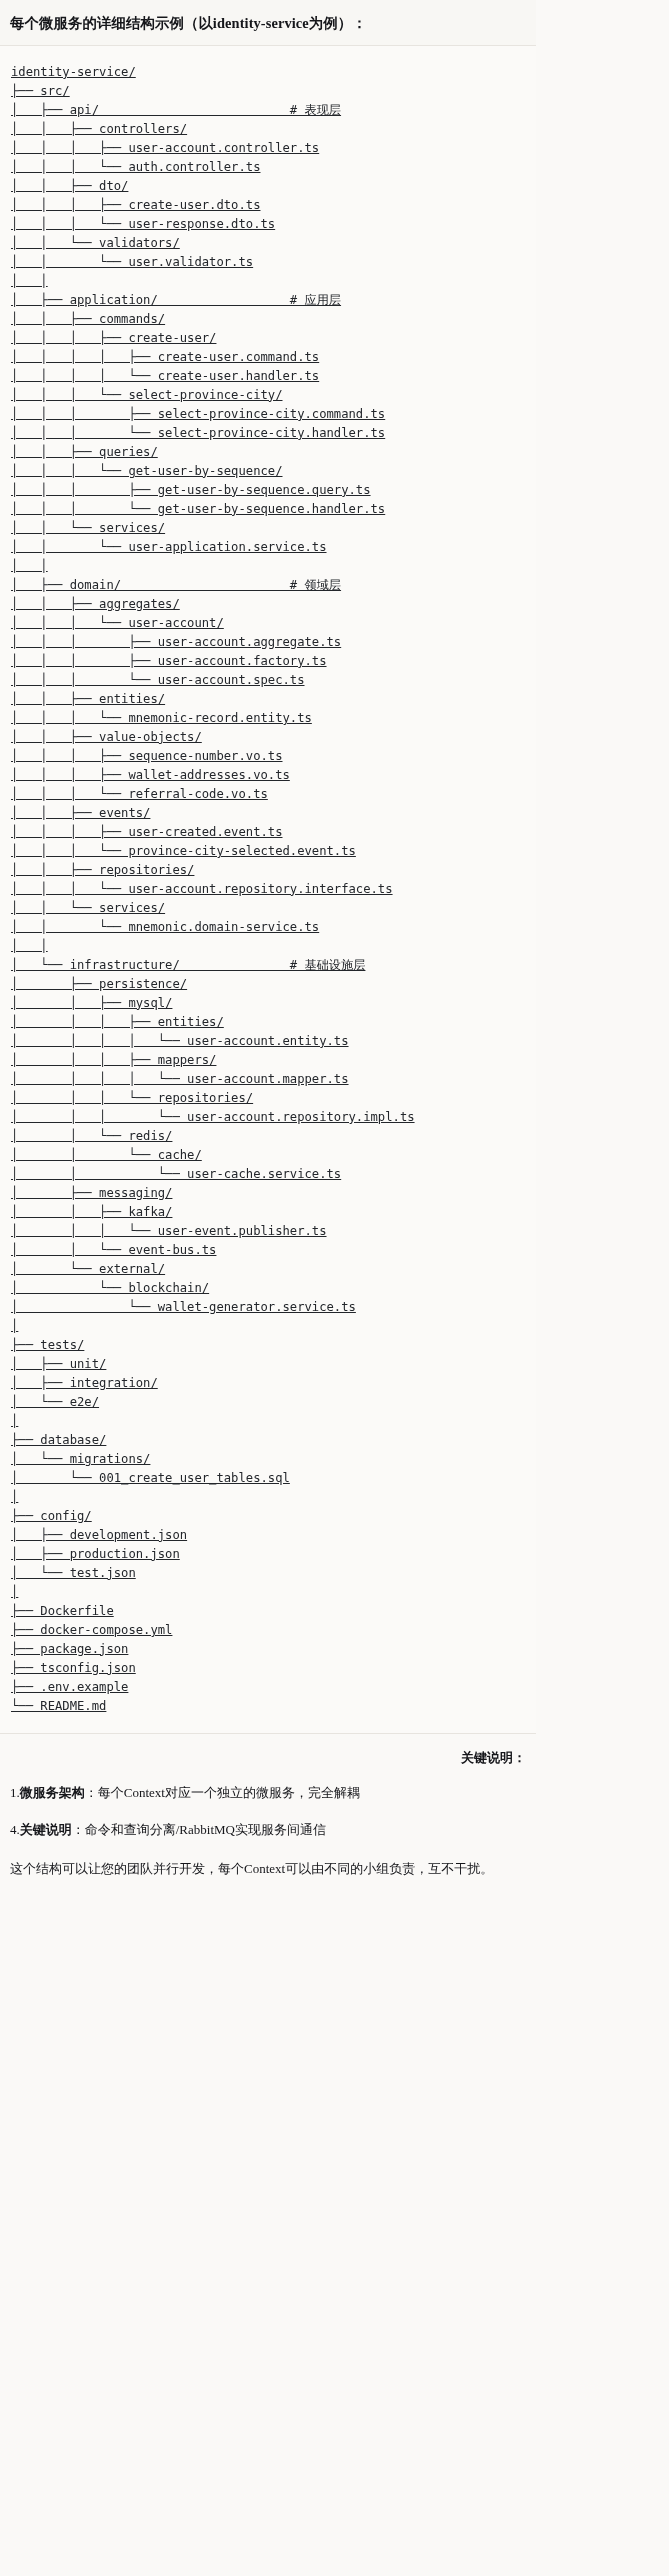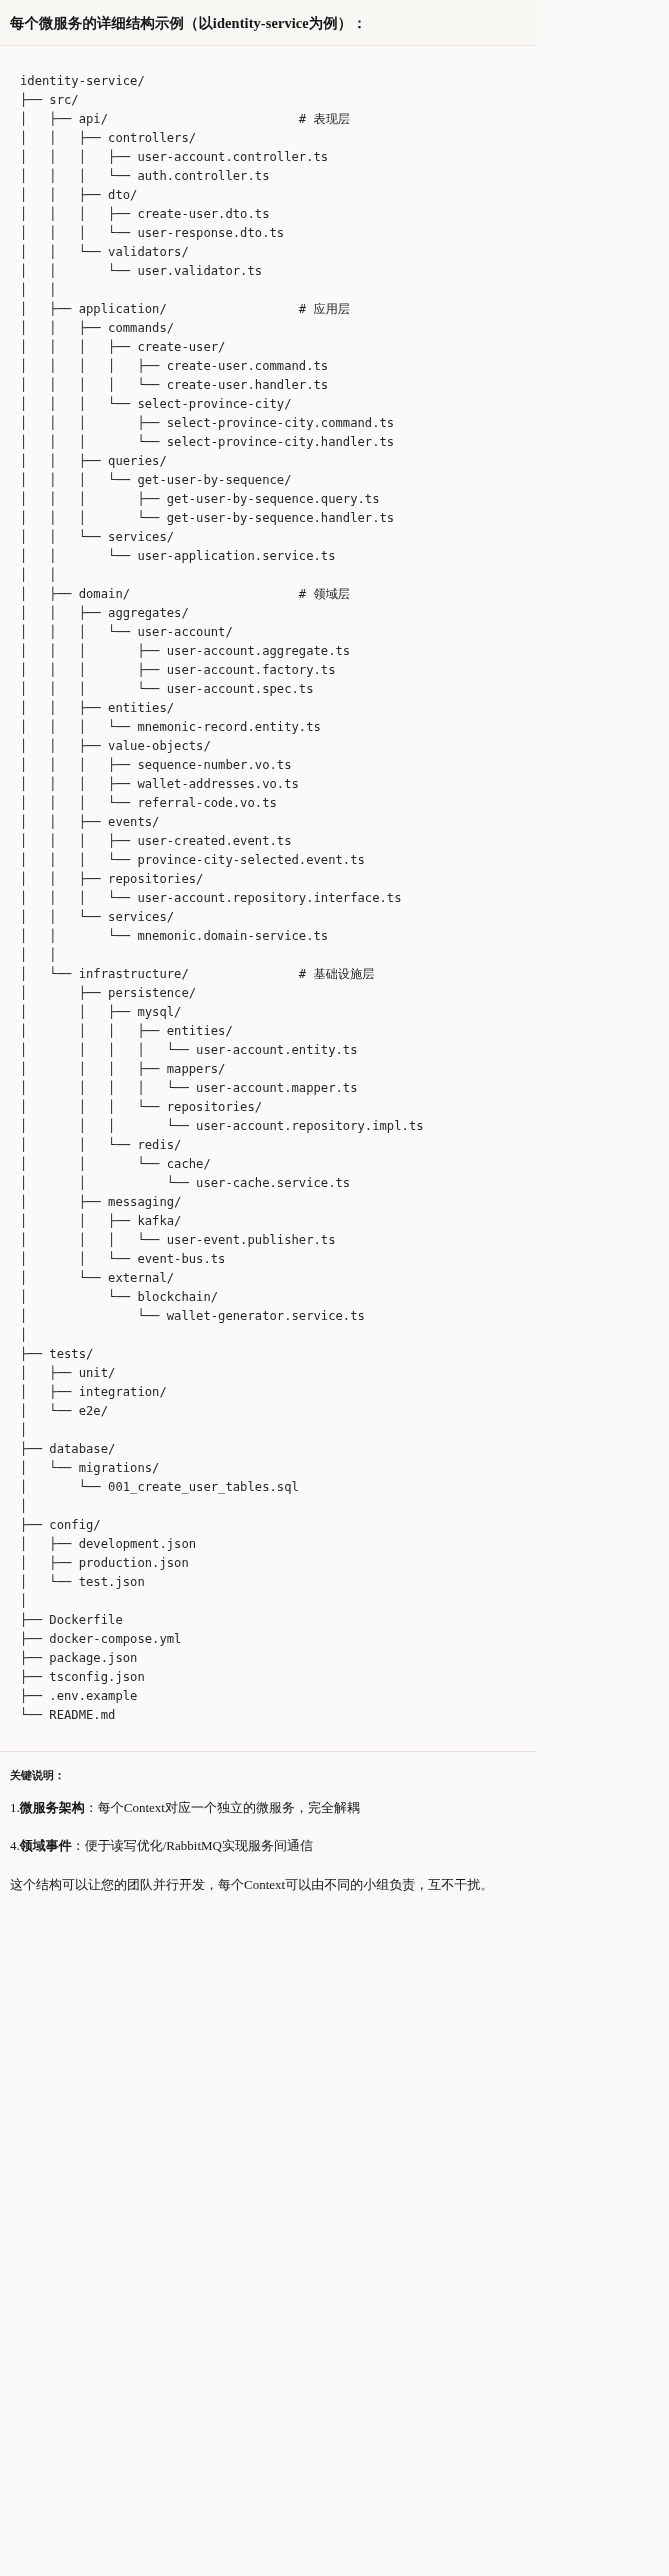--- a/index.html
+++ b/index.html
@@ -34,42 +34,44 @@
     letter-spacing: 0.1px;
   }
 
   
   .tree-block {
     padding: 16.3px 10px 16.3px 10px;
     background: #fbfaf8;
     border-bottom: 0.6px solid #e7e4df;
   }
   pre.tree {
-    margin: 10px;
+    margin: 1px;
     font-family: "DejaVu Sans Mono", "Liberation Mono", monospace;
     font-size: 12.2px;
     line-height: 19px;
     color: #23262b;
     white-space: pre;
     letter-spacing: 0px;
     tab-size: 4;
+    text-decoration: underline;
   }
 
   
   .notes-block {
     padding: 16.3px 10px 16.3px 10px;
     background: #faf9f7;
   }
   .notes-heading {
     font-family: Liberation Sans, sans-serif;
     font-weight: bold;
-    font-size: 11px;
+    font-size: 13px;
     line-height: 1.3;
     color: #15161a;
     margin: 0 0 16.3px 0;
+    text-align: right;
   }
   ol.notes-list {
     margin: 0;
     padding: 0;
     list-style: none;
     counter-reset: noteno;
   }
   ol.notes-list li {
     font-family: "Liberation Serif", serif;
     font-size: 13px;
@@ -196,21 +198,21 @@
   </div>
 
   <div class="notes-block">
     <div class="notes-heading">关键说明：</div>
 
     <ol class="notes-list">
       <li>
         <span class="note-num">1.</span><span class="note-term">微服务架构</span><span class="note-sep">：</span><span class="note-desc">每个Context对应一个独立的微服务，完全解耦</span>
       </li>
       <li>
-        <span class="note-num">4.</span><span class="note-term">领域事件</span><span class="note-sep">：</span><span class="note-desc">便于读写优化/RabbitMQ实现服务间通信</span>
+        <span class="note-num">4.</span><span class="note-term">关键说明</span><span class="note-sep">：</span><span class="note-desc">命令和查询分离/RabbitMQ实现服务间通信</span>
       </li>
     </ol>
 
     <div class="closing">这个结构可以让您的团队并行开发，每个Context可以由不同的小组负责，互不干扰。</div>
   </div>
 
 </div>
 
 
 </body></html>

